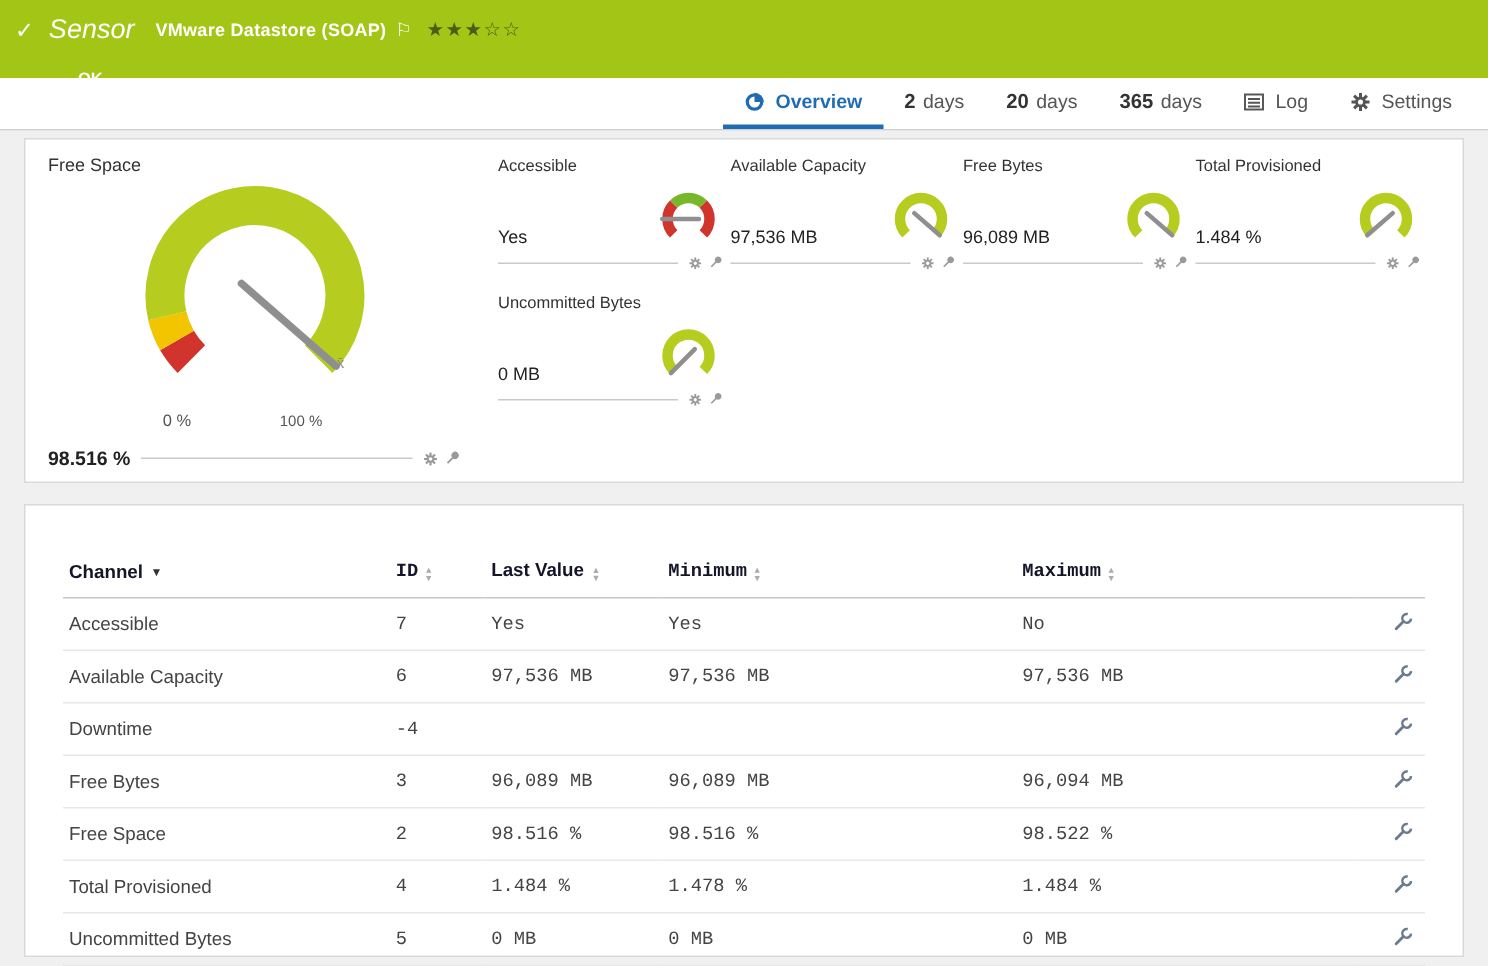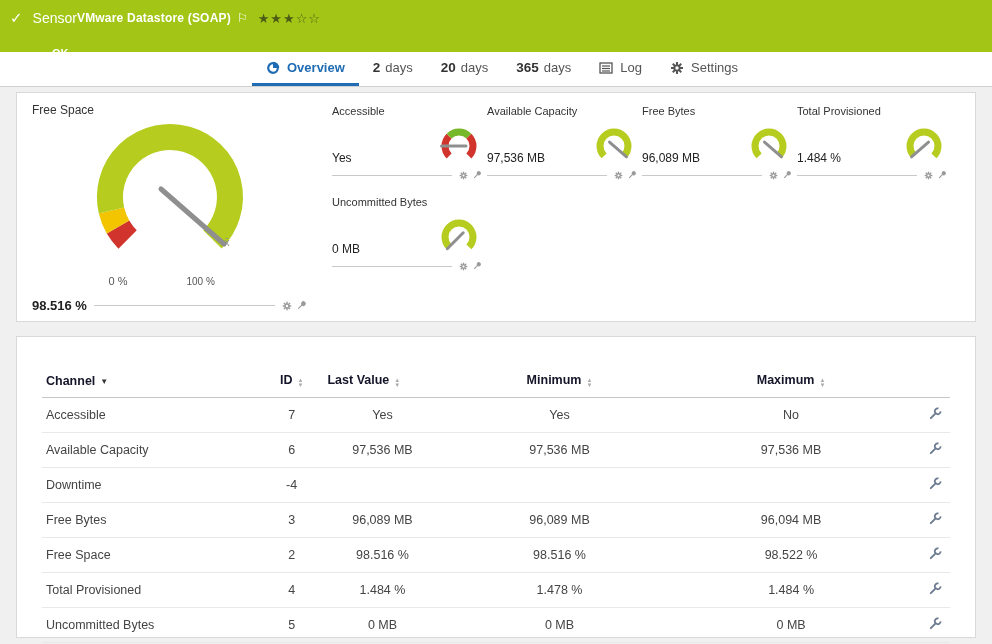--- a/index.html
+++ b/index.html
@@ -5,27 +5,27 @@
   html,body{margin:0;padding:0;}
   body{
     width:992px;height:644px;overflow:hidden;
     font-family:"Liberation Sans","DejaVu Sans",sans-serif;
     background:#f0f0f0;color:#444;
   }
   
   .hdr{height:52px;background:#a3c616;color:#fff;position:relative;}
   .hdr-line{display:flex;align-items:center;padding:9px 0 0 10px;}
   .hdr .check{font-size:15px;font-weight:bold;margin-right:10px;}
-  .hdr .kind{font-size:14px;margin-right:0;}
+  .hdr .kind{font-style:italic;font-size:18px;margin-right:14px;}
   .hdr .title{font-weight:bold;font-size:12px;letter-spacing:.2px;}
   .hdr .flag{font-size:12px;margin-left:6px;cursor:pointer;}
   .hdr .stars{margin-left:10px;font-size:13px;letter-spacing:1px;color:#4c5b16;cursor:pointer;}
   .hdr .status{position:absolute;left:52px;top:47px;font-size:11px;font-weight:bold;}
   
-  .tabs{background:#fff;height:34px;display:flex;justify-content:center;
+  .tabs{background:#fff;height:34px;display:flex;justify-content:flex-end;
         align-items:stretch;padding:0 10px 0 22px;border-bottom:1px solid #d0d0d0;}
   .tab{display:flex;align-items:center;gap:7px;padding:0 14px;font-size:13px;color:#555;
        border-bottom:3px solid transparent;cursor:pointer;box-sizing:border-box;}
   .tab .ticon{display:flex;align-items:center;}
   .tab.active{color:#1f6cb5;border-bottom-color:#1f6cb5;font-weight:bold;}
   .tab .num{font-weight:bold;color:#333;font-size:13.5px;margin-right:-2px;}
   
   .panel{background:#fff;border:1px solid #d9d9d9;margin:0 16px;box-sizing:border-box;}
   .panel-gauges{margin-top:5px;height:230px;display:flex;}
   .panel-table{margin-top:14px;height:302px;padding:28px 25px 0;}
@@ -45,21 +45,21 @@
   .minis{flex:1;display:flex;flex-wrap:wrap;align-content:flex-start;padding:12px 0 0 10px;}
   .mini{width:150px;margin:0 5px 16px 0;}
   .m-title{font-size:11px;color:#333;white-space:nowrap;}
   .m-mid{display:flex;justify-content:space-between;align-items:flex-end;height:52px;}
   .m-value{font-size:12px;color:#222;padding-bottom:4px;white-space:nowrap;}
   .m-foot{display:flex;align-items:center;margin-top:1px;}
   
   table{width:100%;border-collapse:collapse;font-size:12.5px;color:#444;}
   th{font-weight:bold;color:#15152a;text-align:left;padding:8px 4px 9px;border-bottom:1px solid #c6c6c6;cursor:pointer;white-space:nowrap;}
   td{padding:9px 4px;border-bottom:1px solid #e8e8e8;white-space:nowrap;}
-  th.r,td.r{text-align:center;}
+  th.r,td.r{text-align:left;font-family:Liberation Mono, monospace;}
   col.c-ch{width:24%;} col.c-id{width:7%;} col.c-last{width:13%;}
   col.c-min{width:26%;} col.c-max{width:25%;} col.c-set{width:5%;}
   td.c-set{text-align:right;padding-right:8px;}
   .wrench{cursor:pointer;display:inline-flex;}
   .sort{display:inline-flex;flex-direction:column;margin-left:5px;color:#ababab;font-size:6px;line-height:5px;vertical-align:2px;}
   .sorted{font-size:8px;color:#333;margin-left:5px;vertical-align:1px;}
   svg{display:block;}
 </style>
 </head>
 <body>

